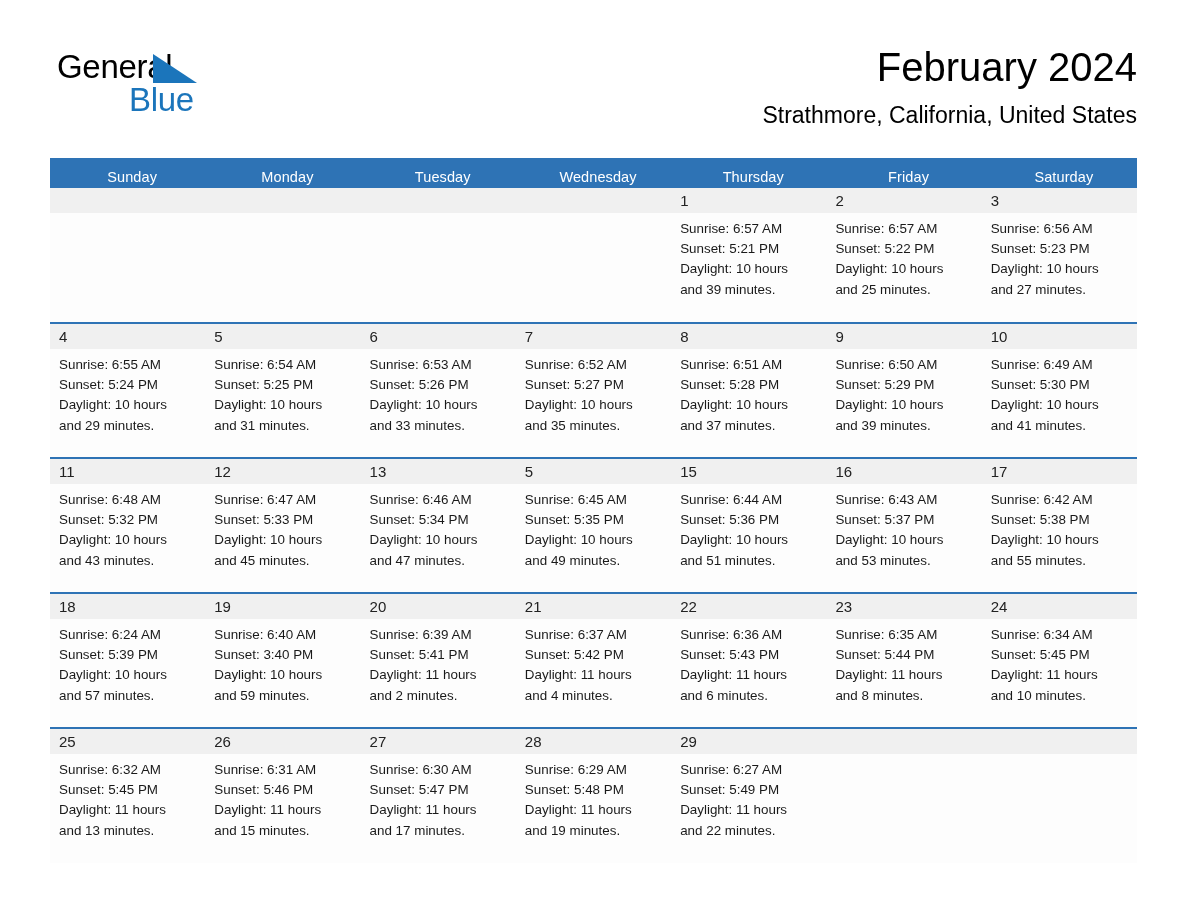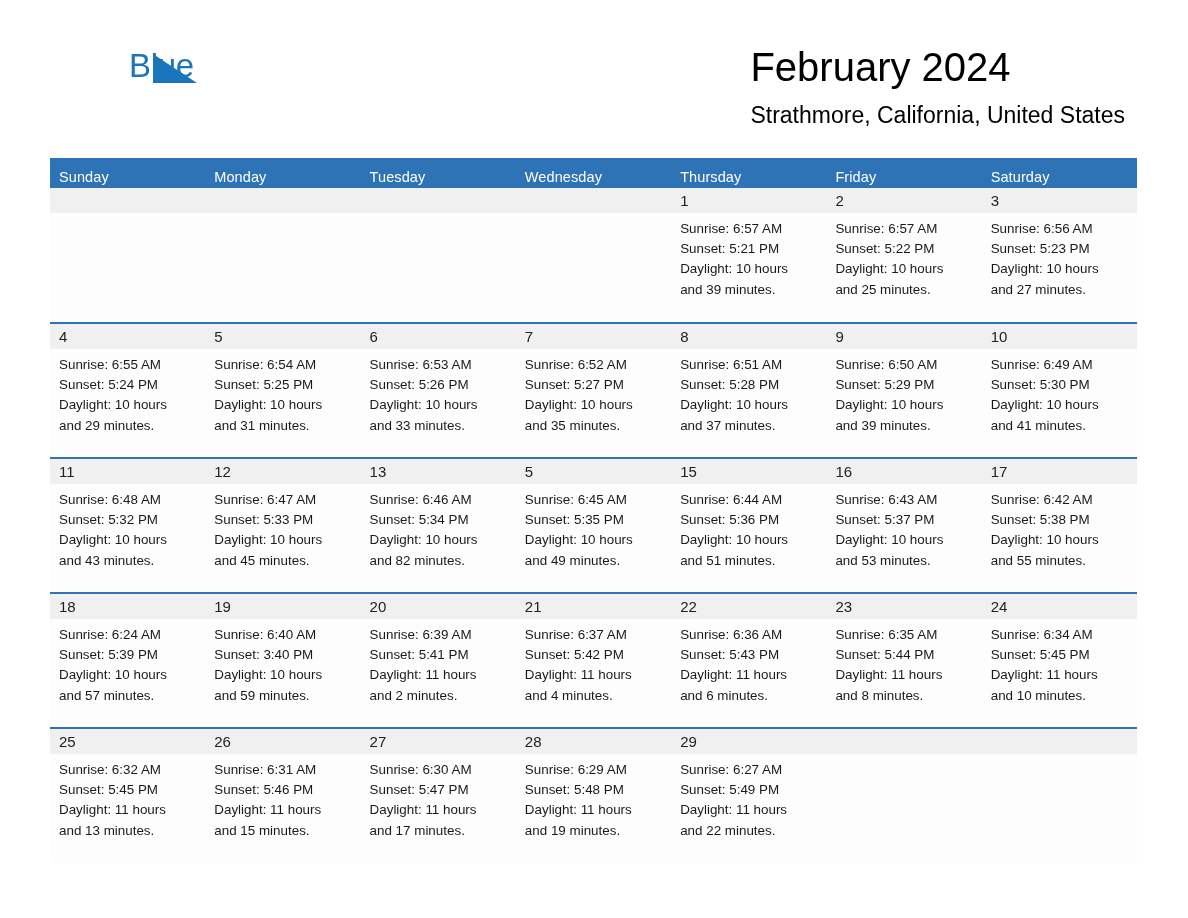--- a/index.html
+++ b/index.html
@@ -59,23 +59,23 @@
     display: block;
     margin-left: 72px;
     margin-top: -2px;
     font-size: 33px;
     line-height: 36px;
     color: #1b75bb;
     letter-spacing: -0.3px;
   }
   .title-wrap {
     position: absolute;
-    right: 12px;
+    right: 0;
     top: 0;
-    text-align: left;
+    text-align: right;
   }
   .cal-title {
     font-size: 40px;
     line-height: 50px;
     color: #000000;
     font-weight: normal;
     margin: 0;
     letter-spacing: 0px;
   }
   .cal-sub {
@@ -93,21 +93,21 @@
     top: 158px;
     width: 1087px;
     border-collapse: collapse;
     table-layout: fixed;
   }
   .calendar thead th {
     background: #2e73b5;
     color: #ffffff;
     font-size: 14.5px;
     font-weight: normal;
-    text-align: left;
+    text-align: center;
     padding: 7px 0 0 9px;
     height: 30px;
     vertical-align: middle;
     letter-spacing: 0.1px;
   }
   .calendar tbody td {
     vertical-align: top;
     padding: 0;
     border-top: 2px solid #2e73b5;
     background: #fdfdfd;
@@ -136,20 +136,21 @@
   .cell-empty .daynum { color: transparent; }
 </style>
 </head>
 <body>
 
 <div class="page">
 
   <div class="header">
 
     <div class="logo">
+      <span class="logo-row1">General</span>
       <span class="logo-tri"></span>
       <span class="logo-row2">Blue</span>
     </div>
 
     <div class="title-wrap">
       <h1 class="cal-title">February 2024</h1>
       <h2 class="cal-sub">Strathmore, California, United States</h2>
     </div>
 
   </div>
@@ -291,21 +292,21 @@
               <div>Daylight: 10 hours</div>
               <div>and 45 minutes.</div>
             </div>
           </td>
           <td>
             <span class="daynum">13</span>
             <div class="info">
               <div>Sunrise: 6:46 AM</div>
               <div>Sunset: 5:34 PM</div>
               <div>Daylight: 10 hours</div>
-              <div>and 82 minutes.</div>
+              <div>and 47 minutes.</div>
             </div>
           </td>
           <td>
             <span class="daynum">5</span>
             <div class="info">
               <div>Sunrise: 6:45 AM</div>
               <div>Sunset: 5:35 PM</div>
               <div>Daylight: 10 hours</div>
               <div>and 49 minutes.</div>
             </div>

